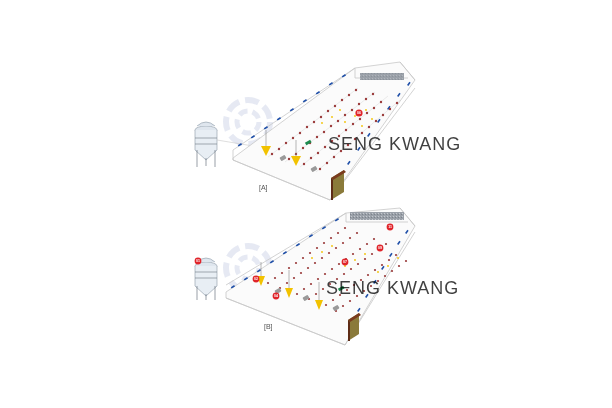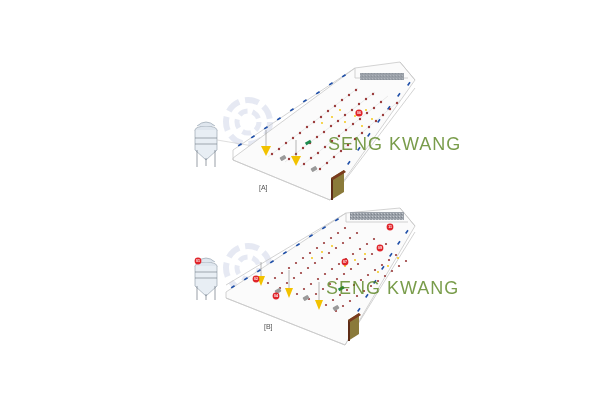--- a/index.html
+++ b/index.html
@@ -2,21 +2,21 @@
 <html><head>
 <meta charset="utf-8">
 <style>
   html,body{margin:0;padding:0;background:#ffffff;}
   body{width:612px;height:408px;position:relative;overflow:hidden;font-family:"Liberation Sans",sans-serif;}
   .diagram{position:absolute;left:0;width:612px;}
   #diag-a{top:0;height:204px;}
   #diag-b{top:196px;height:212px;}
   svg{position:absolute;left:0;top:0;}
   .label{position:absolute;font-size:7px;color:#555;font-family:"Liberation Sans",sans-serif;}
-  .watermark-text{position:absolute;font-family:"Liberation Sans",sans-serif;font-size:18px;letter-spacing:1px;color:#4d7c0f;opacity:0.75;font-weight:400;}
+  .watermark-text{position:absolute;font-family:"Liberation Sans",sans-serif;font-size:18px;letter-spacing:1px;color:#000000;opacity:0.75;font-weight:400;}
   .badge-text{font-family:"Liberation Sans",sans-serif;font-size:3.5px;fill:#fff;font-weight:bold;}
 </style>
 </head>
 <body>
 
 <div class="diagram" id="diag-a">
   <svg width="612" height="204" viewBox="0 0 612 204">
 
     <g opacity="0.35">
       <circle cx="248" cy="122" r="22" fill="none" stroke="#b9c2dd" stroke-width="6" stroke-dasharray="14 6"></circle>

